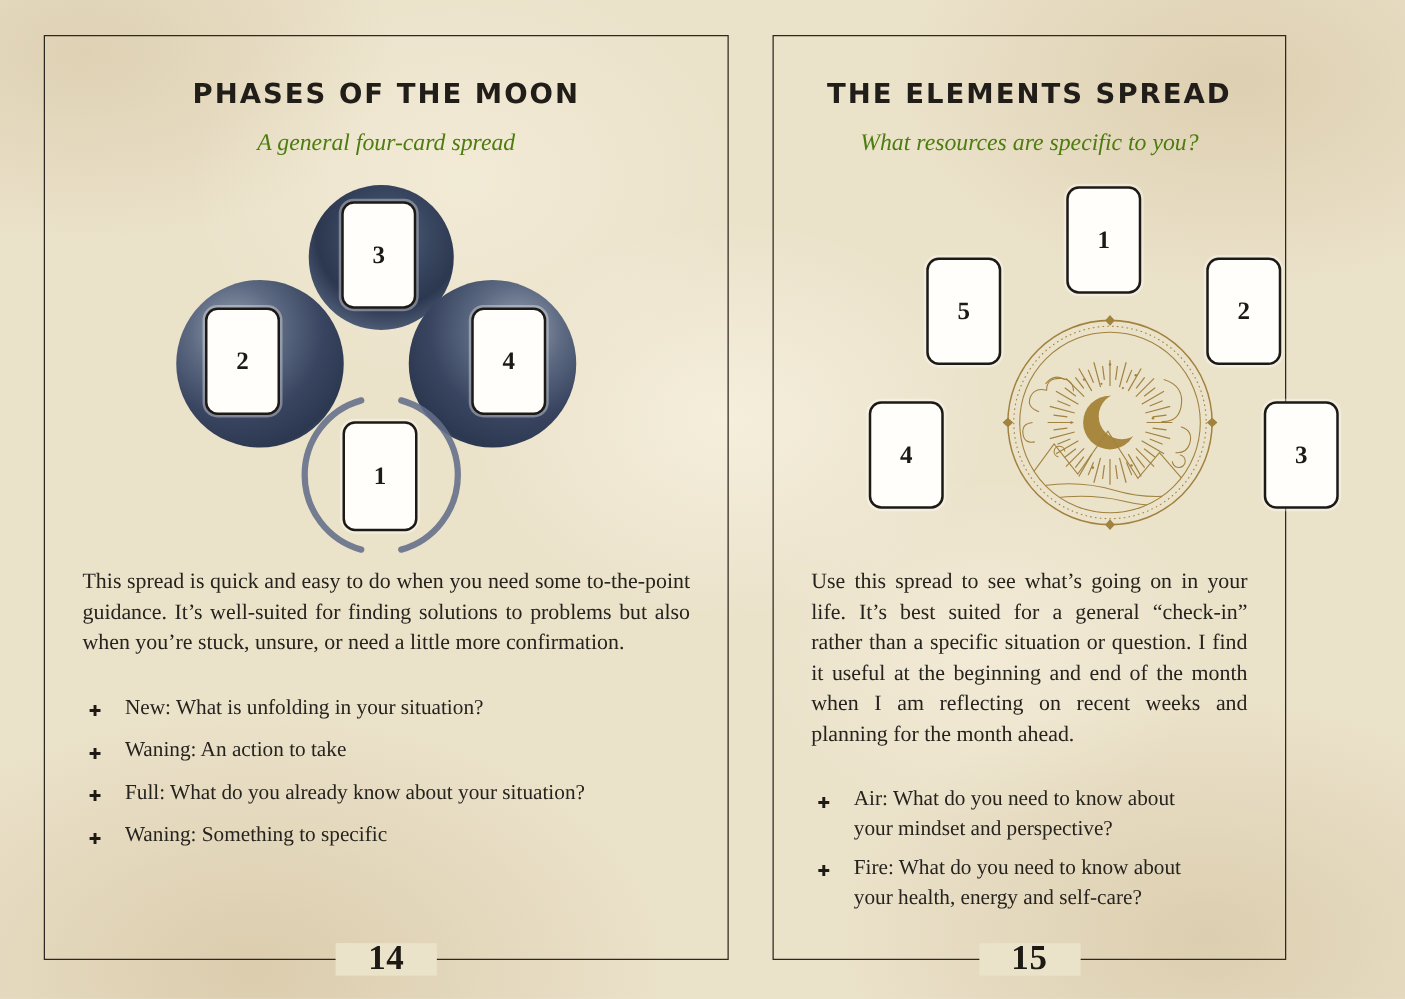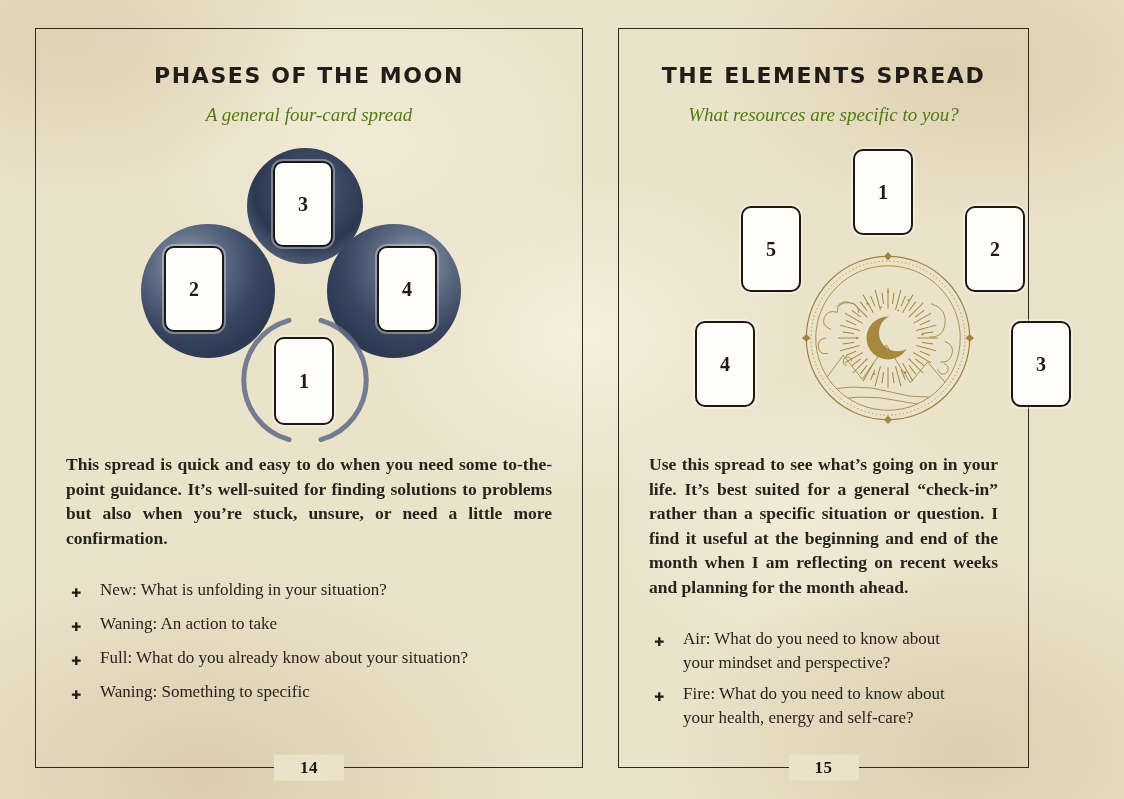--- a/index.html
+++ b/index.html
@@ -51,33 +51,33 @@
     background:radial-gradient(circle at 35% 30%, #9aa4b4 0%, #5d6a82 28%, #394560 55%, #2c3850 76%, #55617c 90%, #9aa4b4 100%);
   }
   .moon-wan{
     left:261px;top:86px;width:134px;height:134px;
     background:radial-gradient(circle at 65% 30%, #9aa4b4 0%, #5d6a82 28%, #394560 55%, #2c3850 76%, #55617c 90%, #9aa4b4 100%);
   }
   .ring-svg{position:absolute;left:169px;top:172px;width:140px;height:140px;}
   .emblem-svg{position:absolute;left:153px;top:114px;width:172px;height:172px;}
   .body-text{
     margin-top:8px;font-size:17.5px;line-height:24.5px;
-    text-align:justify;color:#26231e;font-weight:bold;
+    text-align:justify;color:#26231e;
   }
   .bullets{margin-top:28px;}
   .bullet{display:flex;margin-bottom:7px;font-size:17px;line-height:24px;}
   .bullet .marker{
     flex:none;width:34px;padding-left:5px;box-sizing:border-box;
     font-family:"DejaVu Sans", sans-serif;font-size:12px;padding-top:3px;color:#1d1a16;
   }
   .bullet .btext{flex:1;padding-right:24px;}
   .page-num{
     position:absolute;bottom:0;left:50%;transform:translate(-50%,52%);
     background:#ebe2ca;padding:0 26px;
-    font-weight:700;font-size:17px;letter-spacing:0.5px;color:#1d1a16;line-height:26px;
+    font-weight:700;font-size:28px;letter-spacing:0.5px;color:#1d1a16;line-height:26px;
   }
 </style>
 </head>
 <body>
 
 <div class="page left">
   <div class="title">PHASES OF THE MOON</div>
   <div class="subtitle">A general four-card spread</div>
 
   <div class="diagram">

